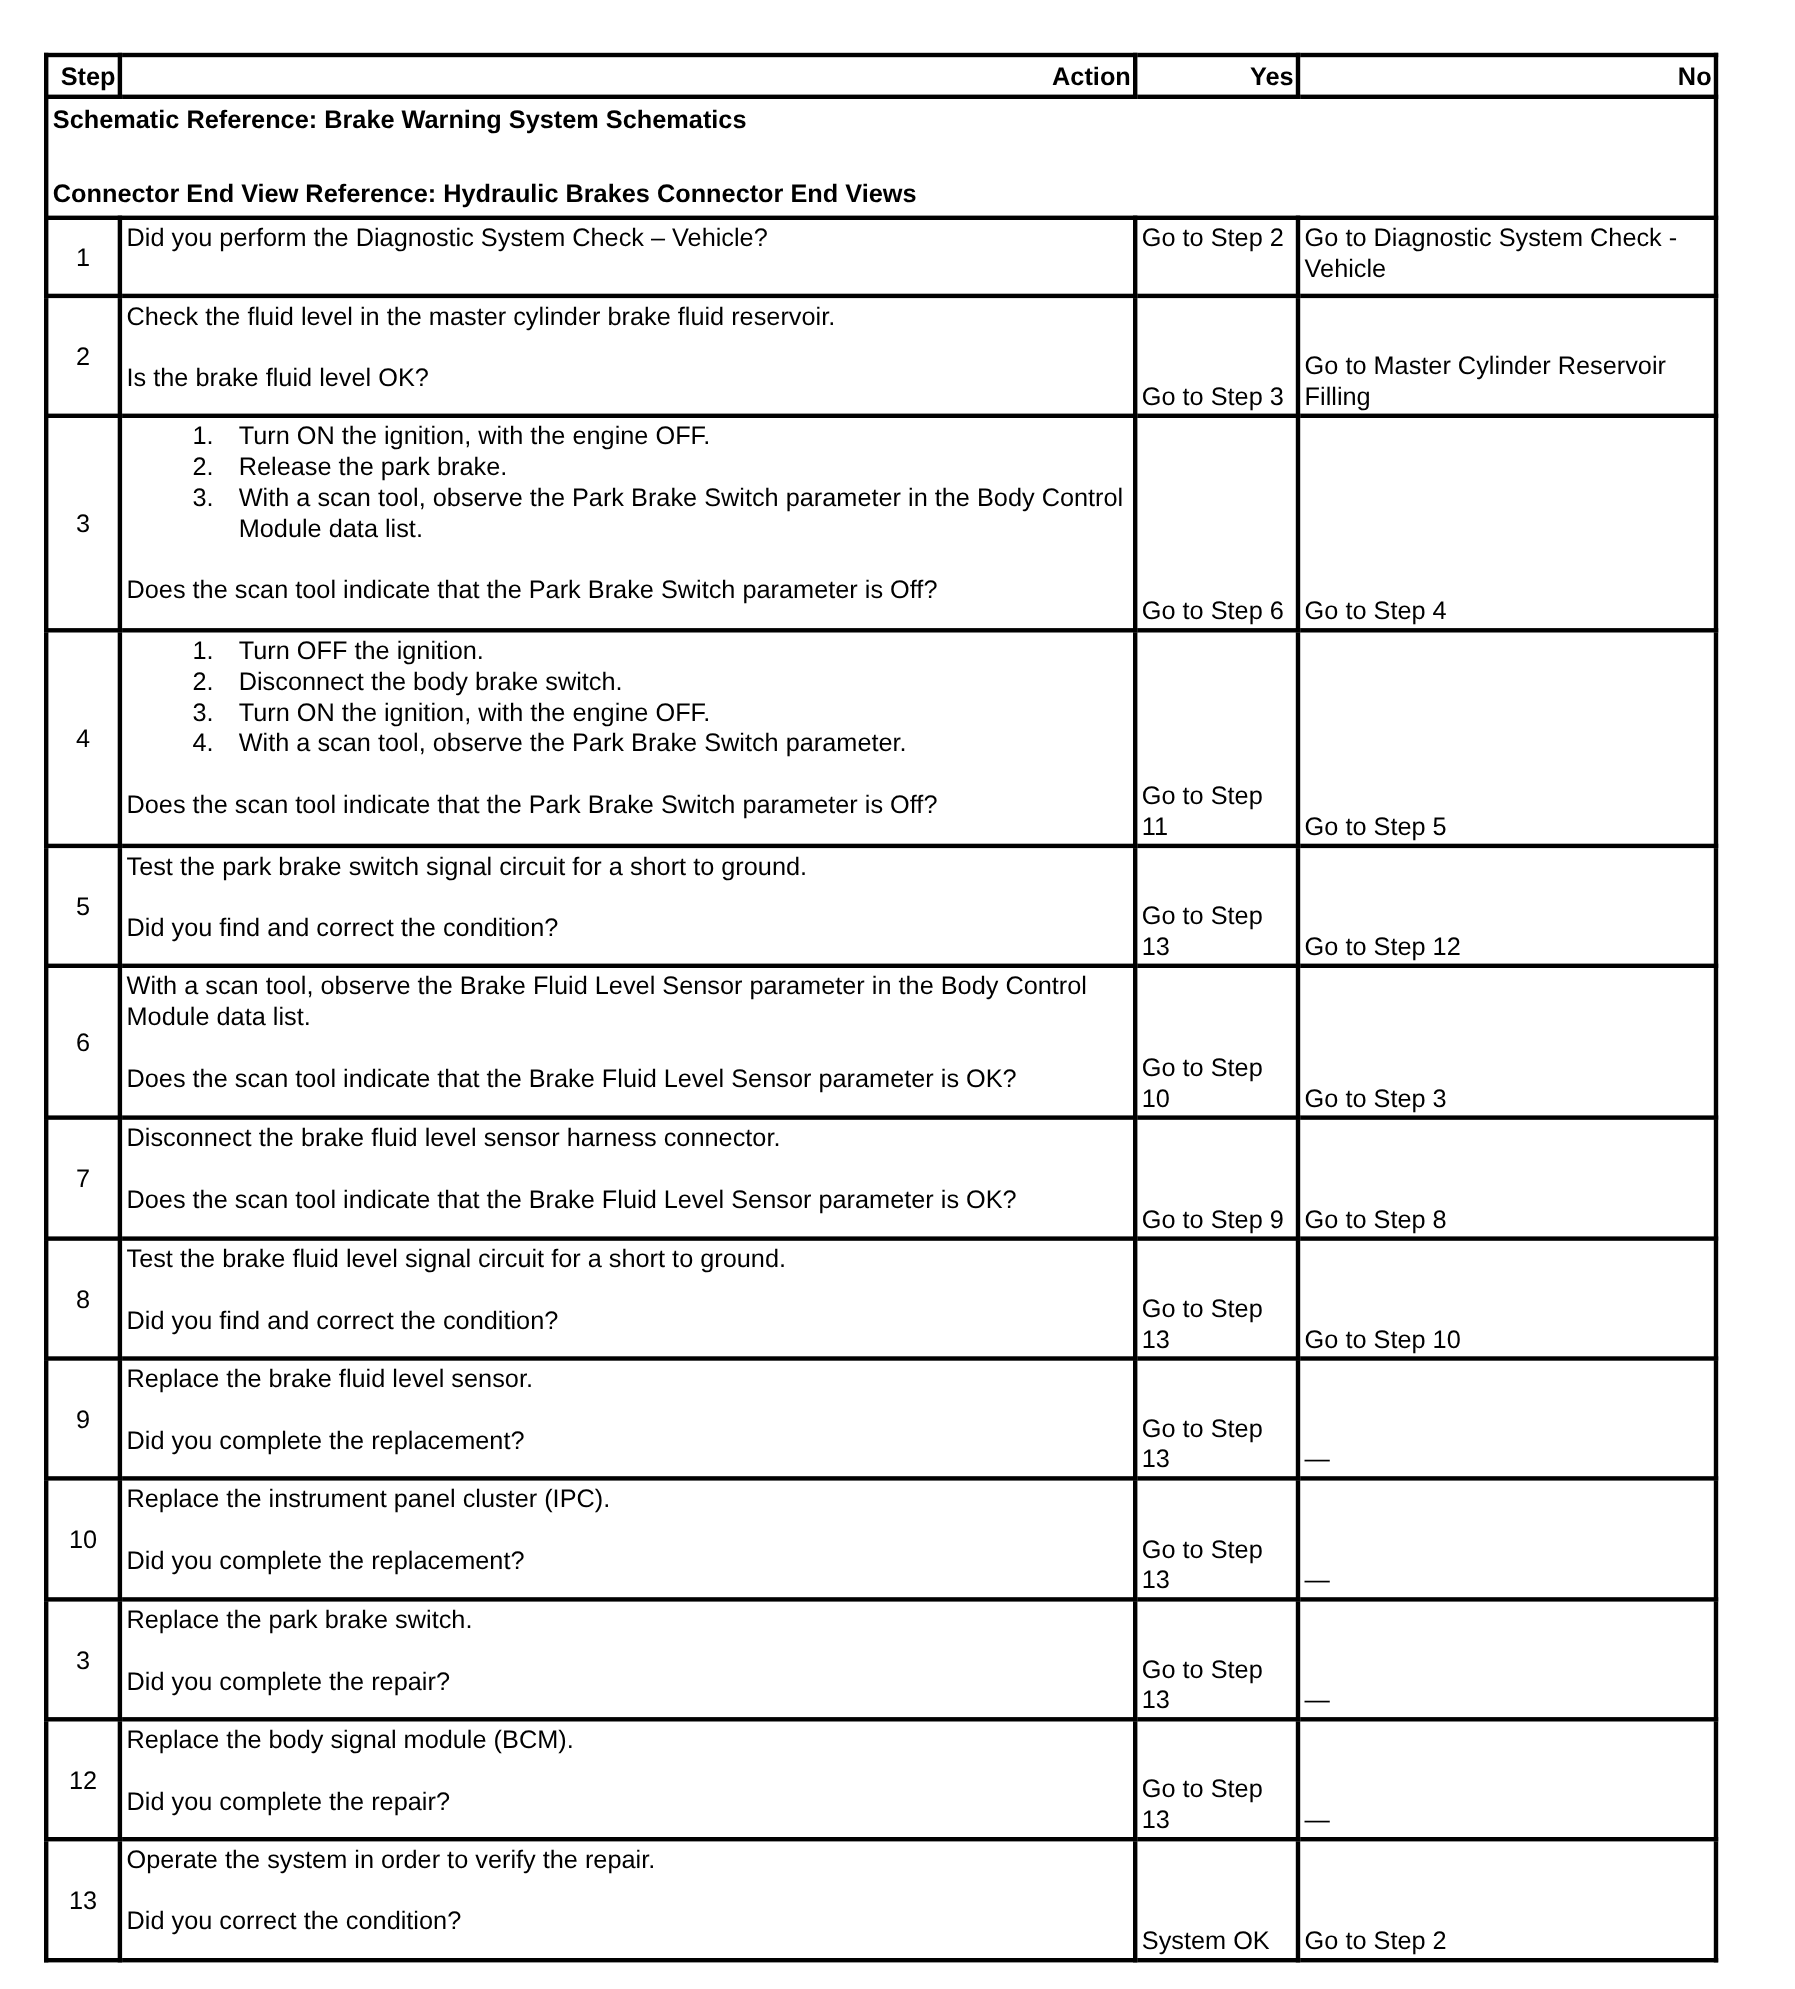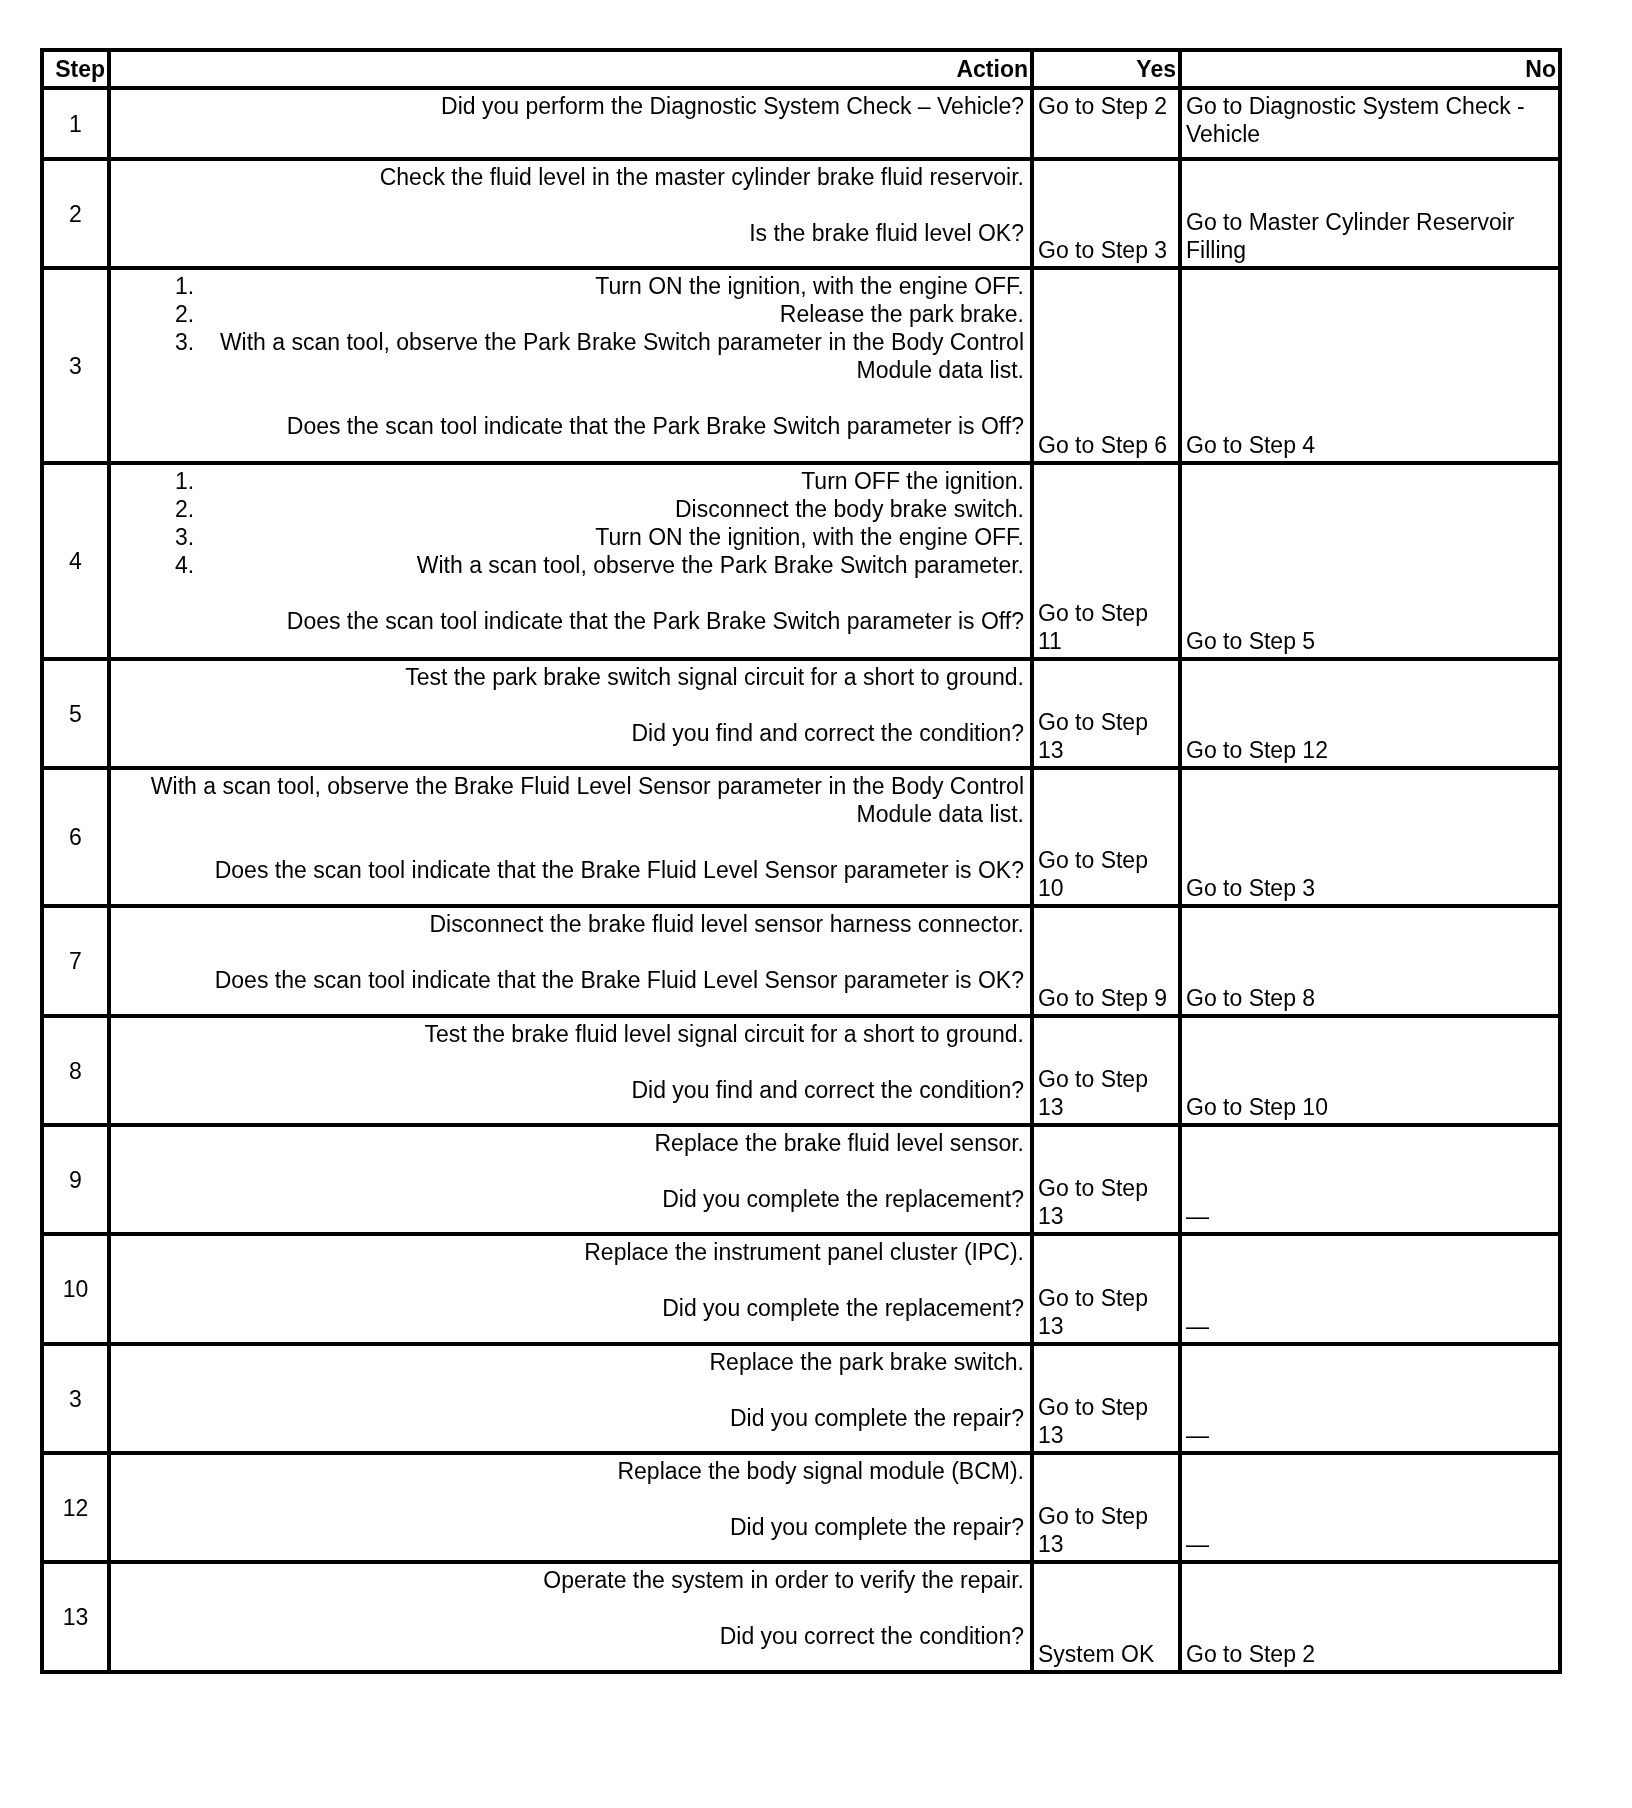--- a/index.html
+++ b/index.html
@@ -6,21 +6,21 @@
   body { width: 1632px; height: 1808px; position: relative; overflow: hidden;
          font-family: "Liberation Sans", sans-serif; color: #000; }
   table.diag { position: absolute; left: 40px; top: 48px; width: 1518px;
                border-collapse: collapse; table-layout: fixed; font-size: 23px; line-height: 28px; }
   table.diag td, table.diag th { border: 4px solid #000; padding: 0 6px; vertical-align: top; }
   th { font-weight: bold; text-align: right; height: 34px; vertical-align: middle !important; padding: 0 2px !important; }
   th.step-h { text-align: right; }
   td.ref { font-weight: bold; height: 102px; padding: 4px 4px 0 4px !important; }
   td.ref .line2 { margin-top: 40px; }
   td.step { text-align: center; vertical-align: middle !important; padding: 0 !important; }
-  td.action { padding: 2px 6px 2px 4px !important; text-align: right; }
+  td.action { padding: 2px 6px 2px 4px !important; }
   td.action .spacer { height: 28px; }
   td.yes, td.no { text-align: left; vertical-align: bottom !important; padding: 0 4px 2px 4px !important; }
   td.no.top { vertical-align: top !important; padding-top: 2px !important; }
   td.yes.top { vertical-align: top !important; padding-top: 2px !important; }
   ol.steps { margin: 0; padding: 0 0 0 60px; list-style: none; }
   ol.steps li { position: relative; padding-left: 42px; }
   ol.steps li .num { position: absolute; left: 0; top: 0; }
 </style>
 </head>
 <body>
@@ -34,20 +34,26 @@
   </colgroup>
   <thead>
     <tr>
       <th class="step-h">Step</th>
       <th>Action</th>
       <th>Yes</th>
       <th>No</th>
     </tr>
   </thead>
   <tbody>
+    <tr>
+      <td class="ref" colspan="4">
+        <div>Schematic Reference: Brake Warning System Schematics</div>
+        <div class="line2">Connector End View Reference: Hydraulic Brakes Connector End Views</div>
+      </td>
+    </tr>
 
     <tr style="height:71px">
       <td class="step">1</td>
       <td class="action">
         <div>Did you perform the Diagnostic System Check – Vehicle?</div>
       </td>
       <td class="yes top" style="vertical-align:top"><span>Go to Step 2</span></td>
       <td class="no top"><span>Go to Diagnostic System Check - Vehicle</span></td>
     </tr>
 

